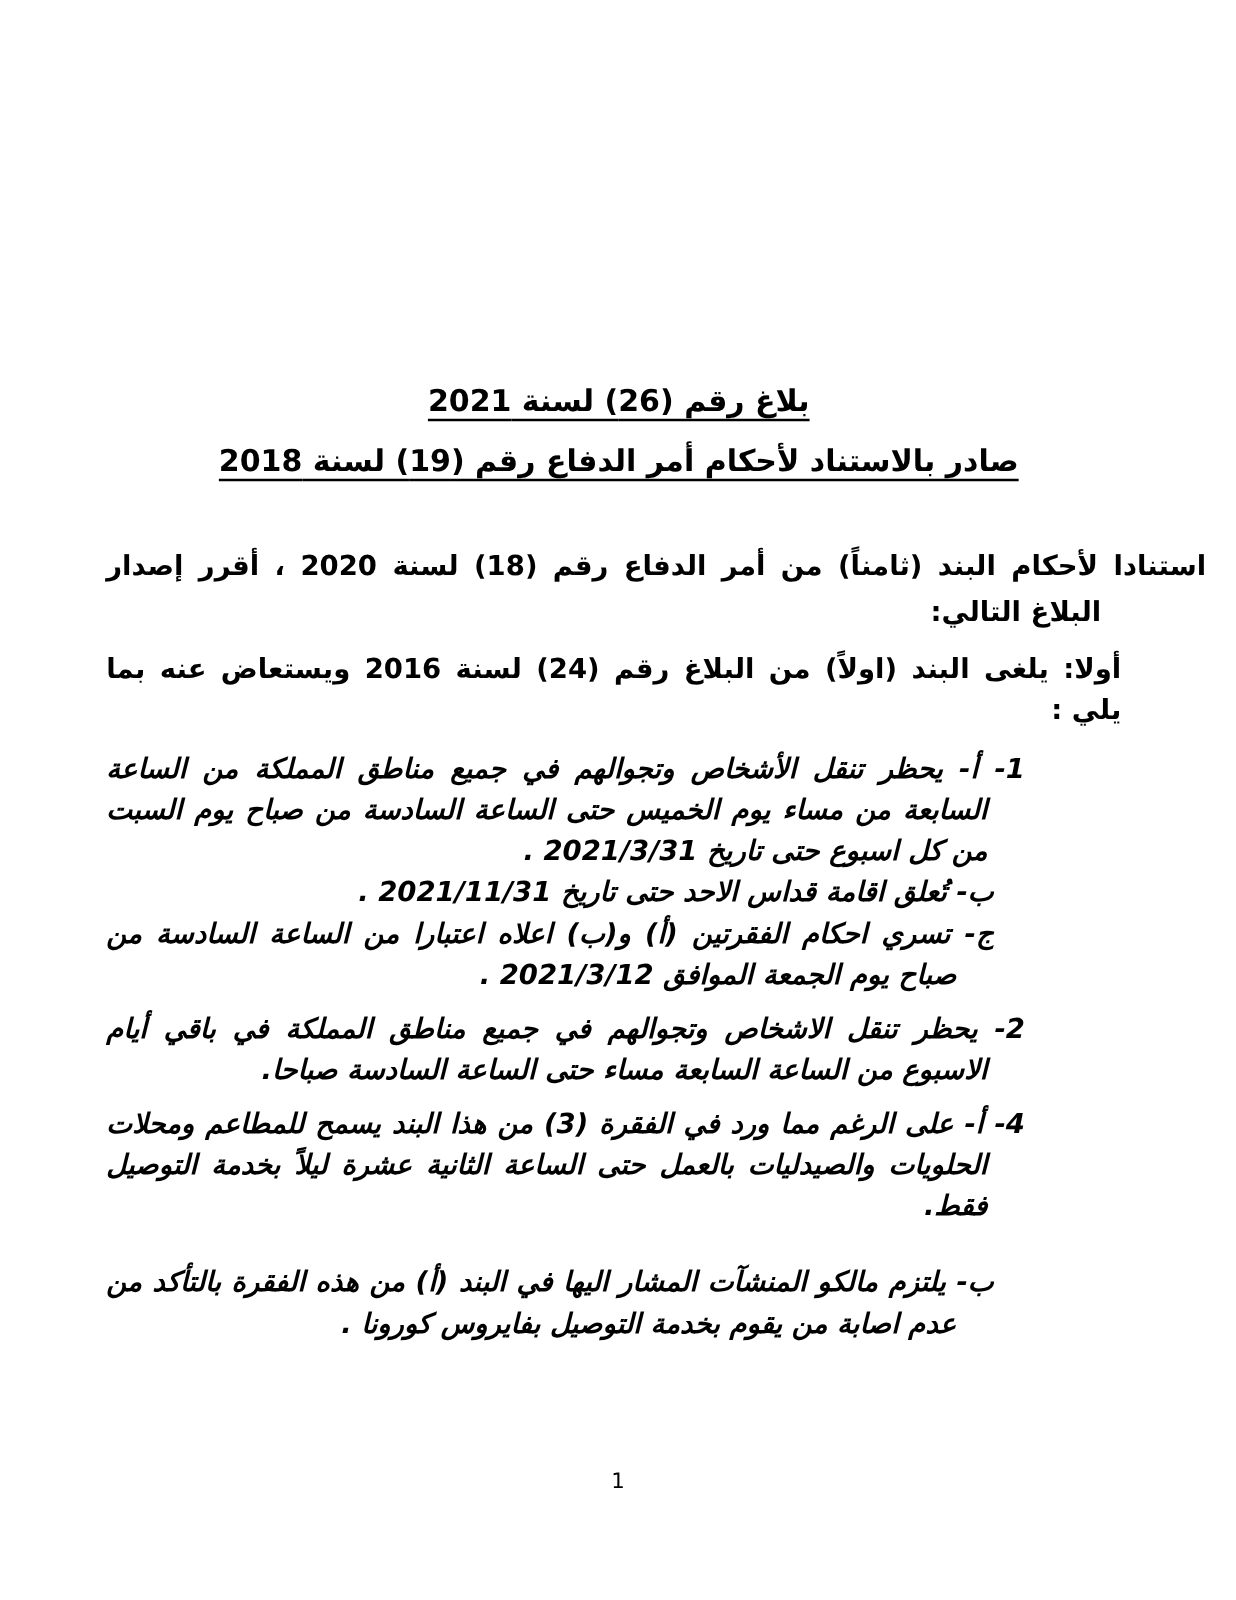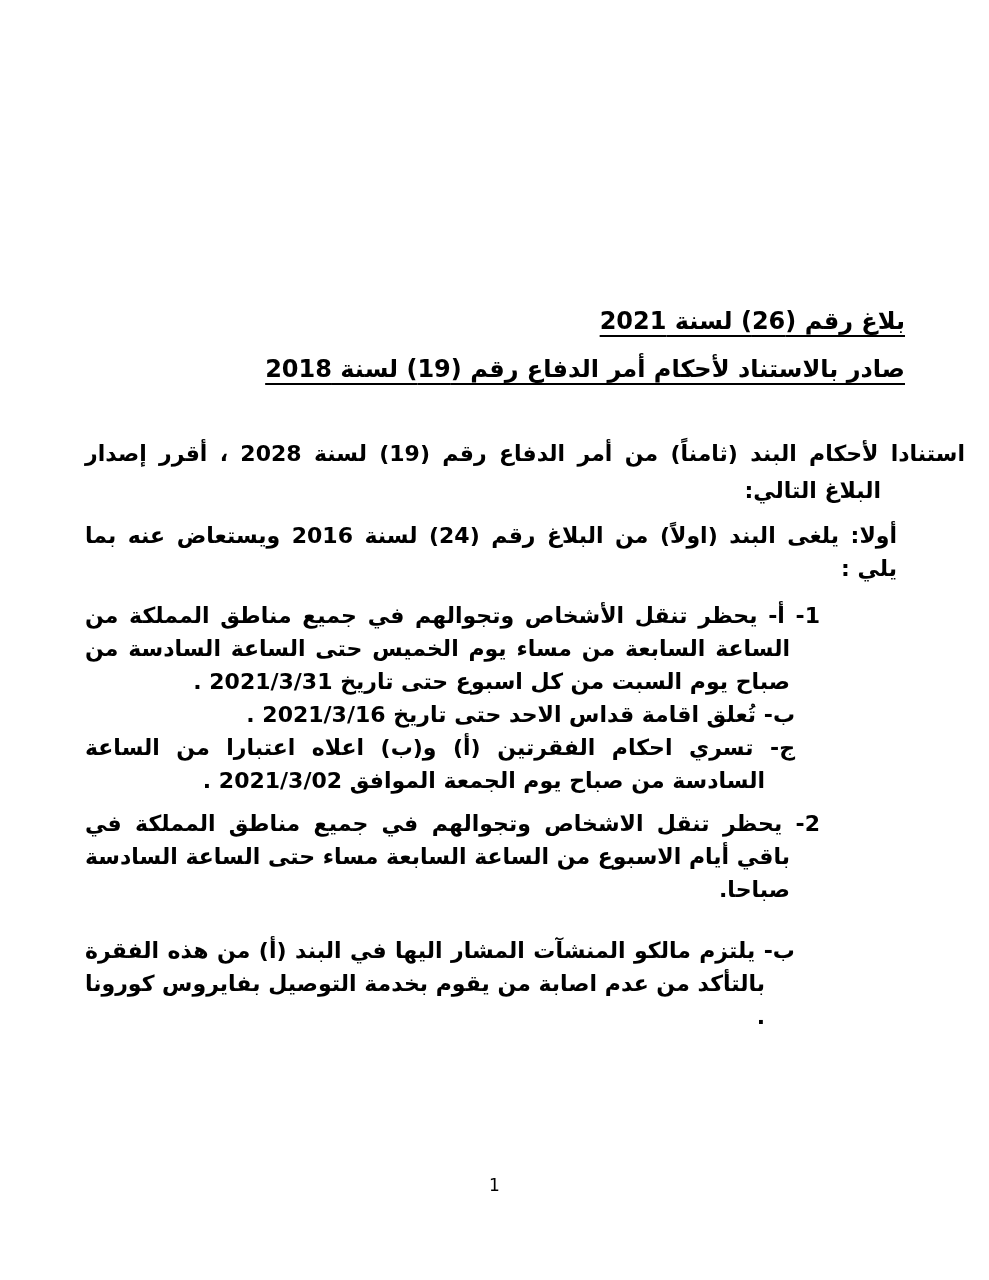--- a/index.html
+++ b/index.html
@@ -21,20 +21,21 @@
     position: absolute;
     top: 303px;
     right: 24px;
     left: 85px;
     font-size: 22px;
     font-weight: 700;
     line-height: 33px;
   }
   .titles {
     margin-right: 60px;
+    text-align: center;
   }
   .title {
     font-size: 24px;
     line-height: 36px;
     text-decoration: underline;
     text-decoration-thickness: 2px;
     text-underline-offset: 6px;
   }
   .title-1 { margin-bottom: 12px; }
   .title-2 { margin-bottom: 48px; }
@@ -49,20 +50,21 @@
     margin-right: 68px;
     margin-bottom: 14px;
     text-align: justify;
   }
   .items { margin-right: 145px; }
   .item { margin-bottom: 10px; }
   .clause {
     text-align: justify;
     padding-right: 30px;
     text-indent: -30px;
+    font-style: italic;
   }
   .clause.sub { margin-right: 25px; }
   .clause.gap-above { margin-top: 28px; }
   .num, .lbl { white-space: nowrap; }
   .page-number {
     position: absolute;
     top: 1174px;
     left: 0;
     right: 0;
     text-align: center;
@@ -76,51 +78,56 @@
 <body>
 
 <div class="page">
   <div class="content">
 
     <div class="titles">
       <div class="title title-1">بلاغ رقم (26) لسنة 2021</div>
       <div class="title title-2">صادر بالاستناد لأحكام أمر الدفاع رقم (19) لسنة 2018</div>
     </div>
 
-    <div class="intro">استنادا لأحكام البند (ثامناً) من أمر الدفاع رقم (19) لسنة 2028 ، أقرر إصدار البلاغ التالي:</div>
+    <div class="intro">استنادا لأحكام البند (ثامناً) من أمر الدفاع رقم (18) لسنة 2020 ، أقرر إصدار البلاغ التالي:</div>
 
     <div class="awalan">أولا: يلغى البند (اولاً) من البلاغ رقم (24) لسنة 2016 ويستعاض عنه بما يلي :</div>
 
     <div class="items">
 
       <div class="item">
         <div class="clause">
           <span class="num">1-</span>
           <span class="lbl">أ-</span>
           <span>يحظر تنقل الأشخاص وتجوالهم في جميع مناطق المملكة من الساعة السابعة من مساء يوم الخميس حتى الساعة السادسة من صباح يوم السبت من كل اسبوع حتى تاريخ 2021/3/31 .</span>
         </div>
         <div class="clause sub">
           <span class="lbl">ب-</span>
-          <span>تُعلق اقامة قداس الاحد حتى تاريخ 2021/3/16 .</span>
+          <span>تُعلق اقامة قداس الاحد حتى تاريخ 2021/11/31 .</span>
         </div>
         <div class="clause sub">
           <span class="lbl">ج-</span>
-          <span>تسري احكام الفقرتين (أ) و(ب) اعلاه اعتبارا من الساعة السادسة من صباح يوم الجمعة الموافق 2021/3/02 .</span>
+          <span>تسري احكام الفقرتين (أ) و(ب) اعلاه اعتبارا من الساعة السادسة من صباح يوم الجمعة الموافق 2021/3/12 .</span>
         </div>
       </div>
 
       <div class="item">
         <div class="clause">
           <span class="num">2-</span>
           <span>يحظر تنقل الاشخاص وتجوالهم في جميع مناطق المملكة في باقي أيام الاسبوع من الساعة السابعة مساء حتى الساعة السادسة صباحا.</span>
         </div>
       </div>
 
 
       <div class="item">
+        <div class="clause">
+          <span class="num">4-</span>
+          <span class="lbl">أ-</span>
+          <span>على الرغم مما ورد في الفقرة (3) من هذا البند يسمح للمطاعم ومحلات الحلويات والصيدليات بالعمل حتى الساعة الثانية عشرة ليلاً بخدمة التوصيل فقط.</span>
+        </div>
         <div class="clause sub gap-above">
           <span class="lbl">ب-</span>
           <span>يلتزم مالكو المنشآت المشار اليها في البند (أ) من هذه الفقرة بالتأكد من عدم اصابة من يقوم بخدمة التوصيل بفايروس كورونا .</span>
         </div>
       </div>
 
     </div>
   </div>
 
   <div class="page-number">1</div>

